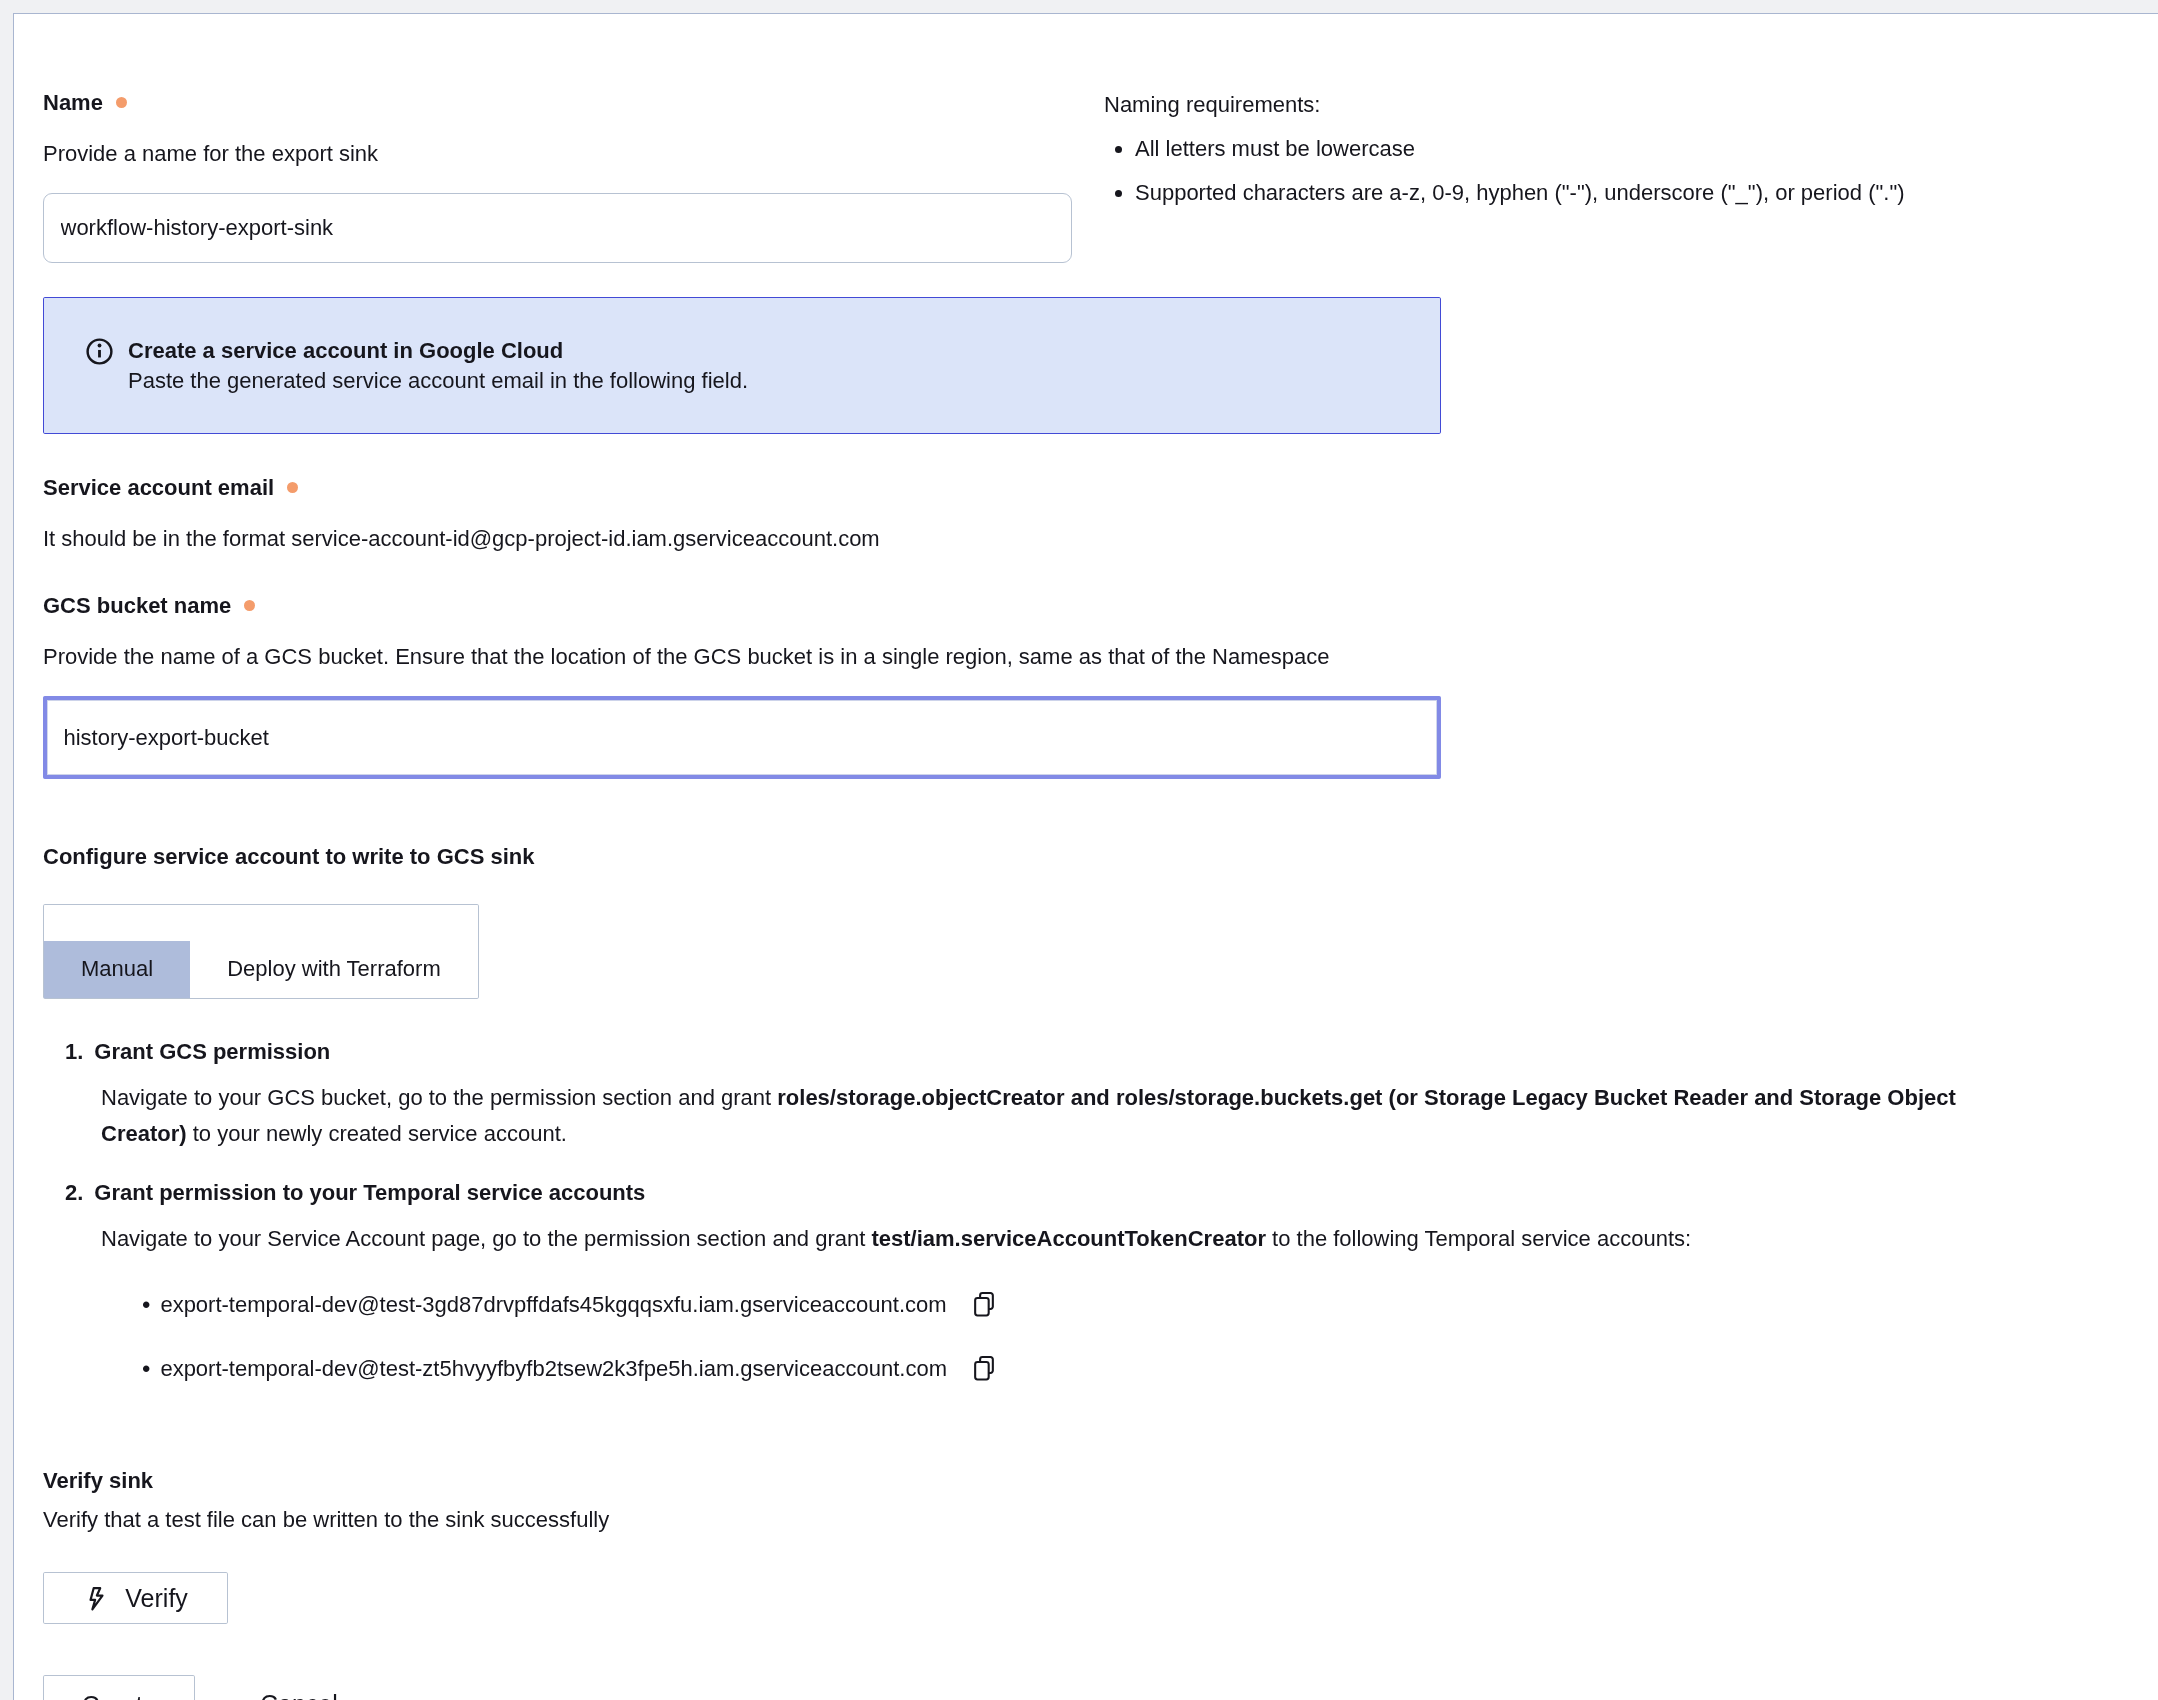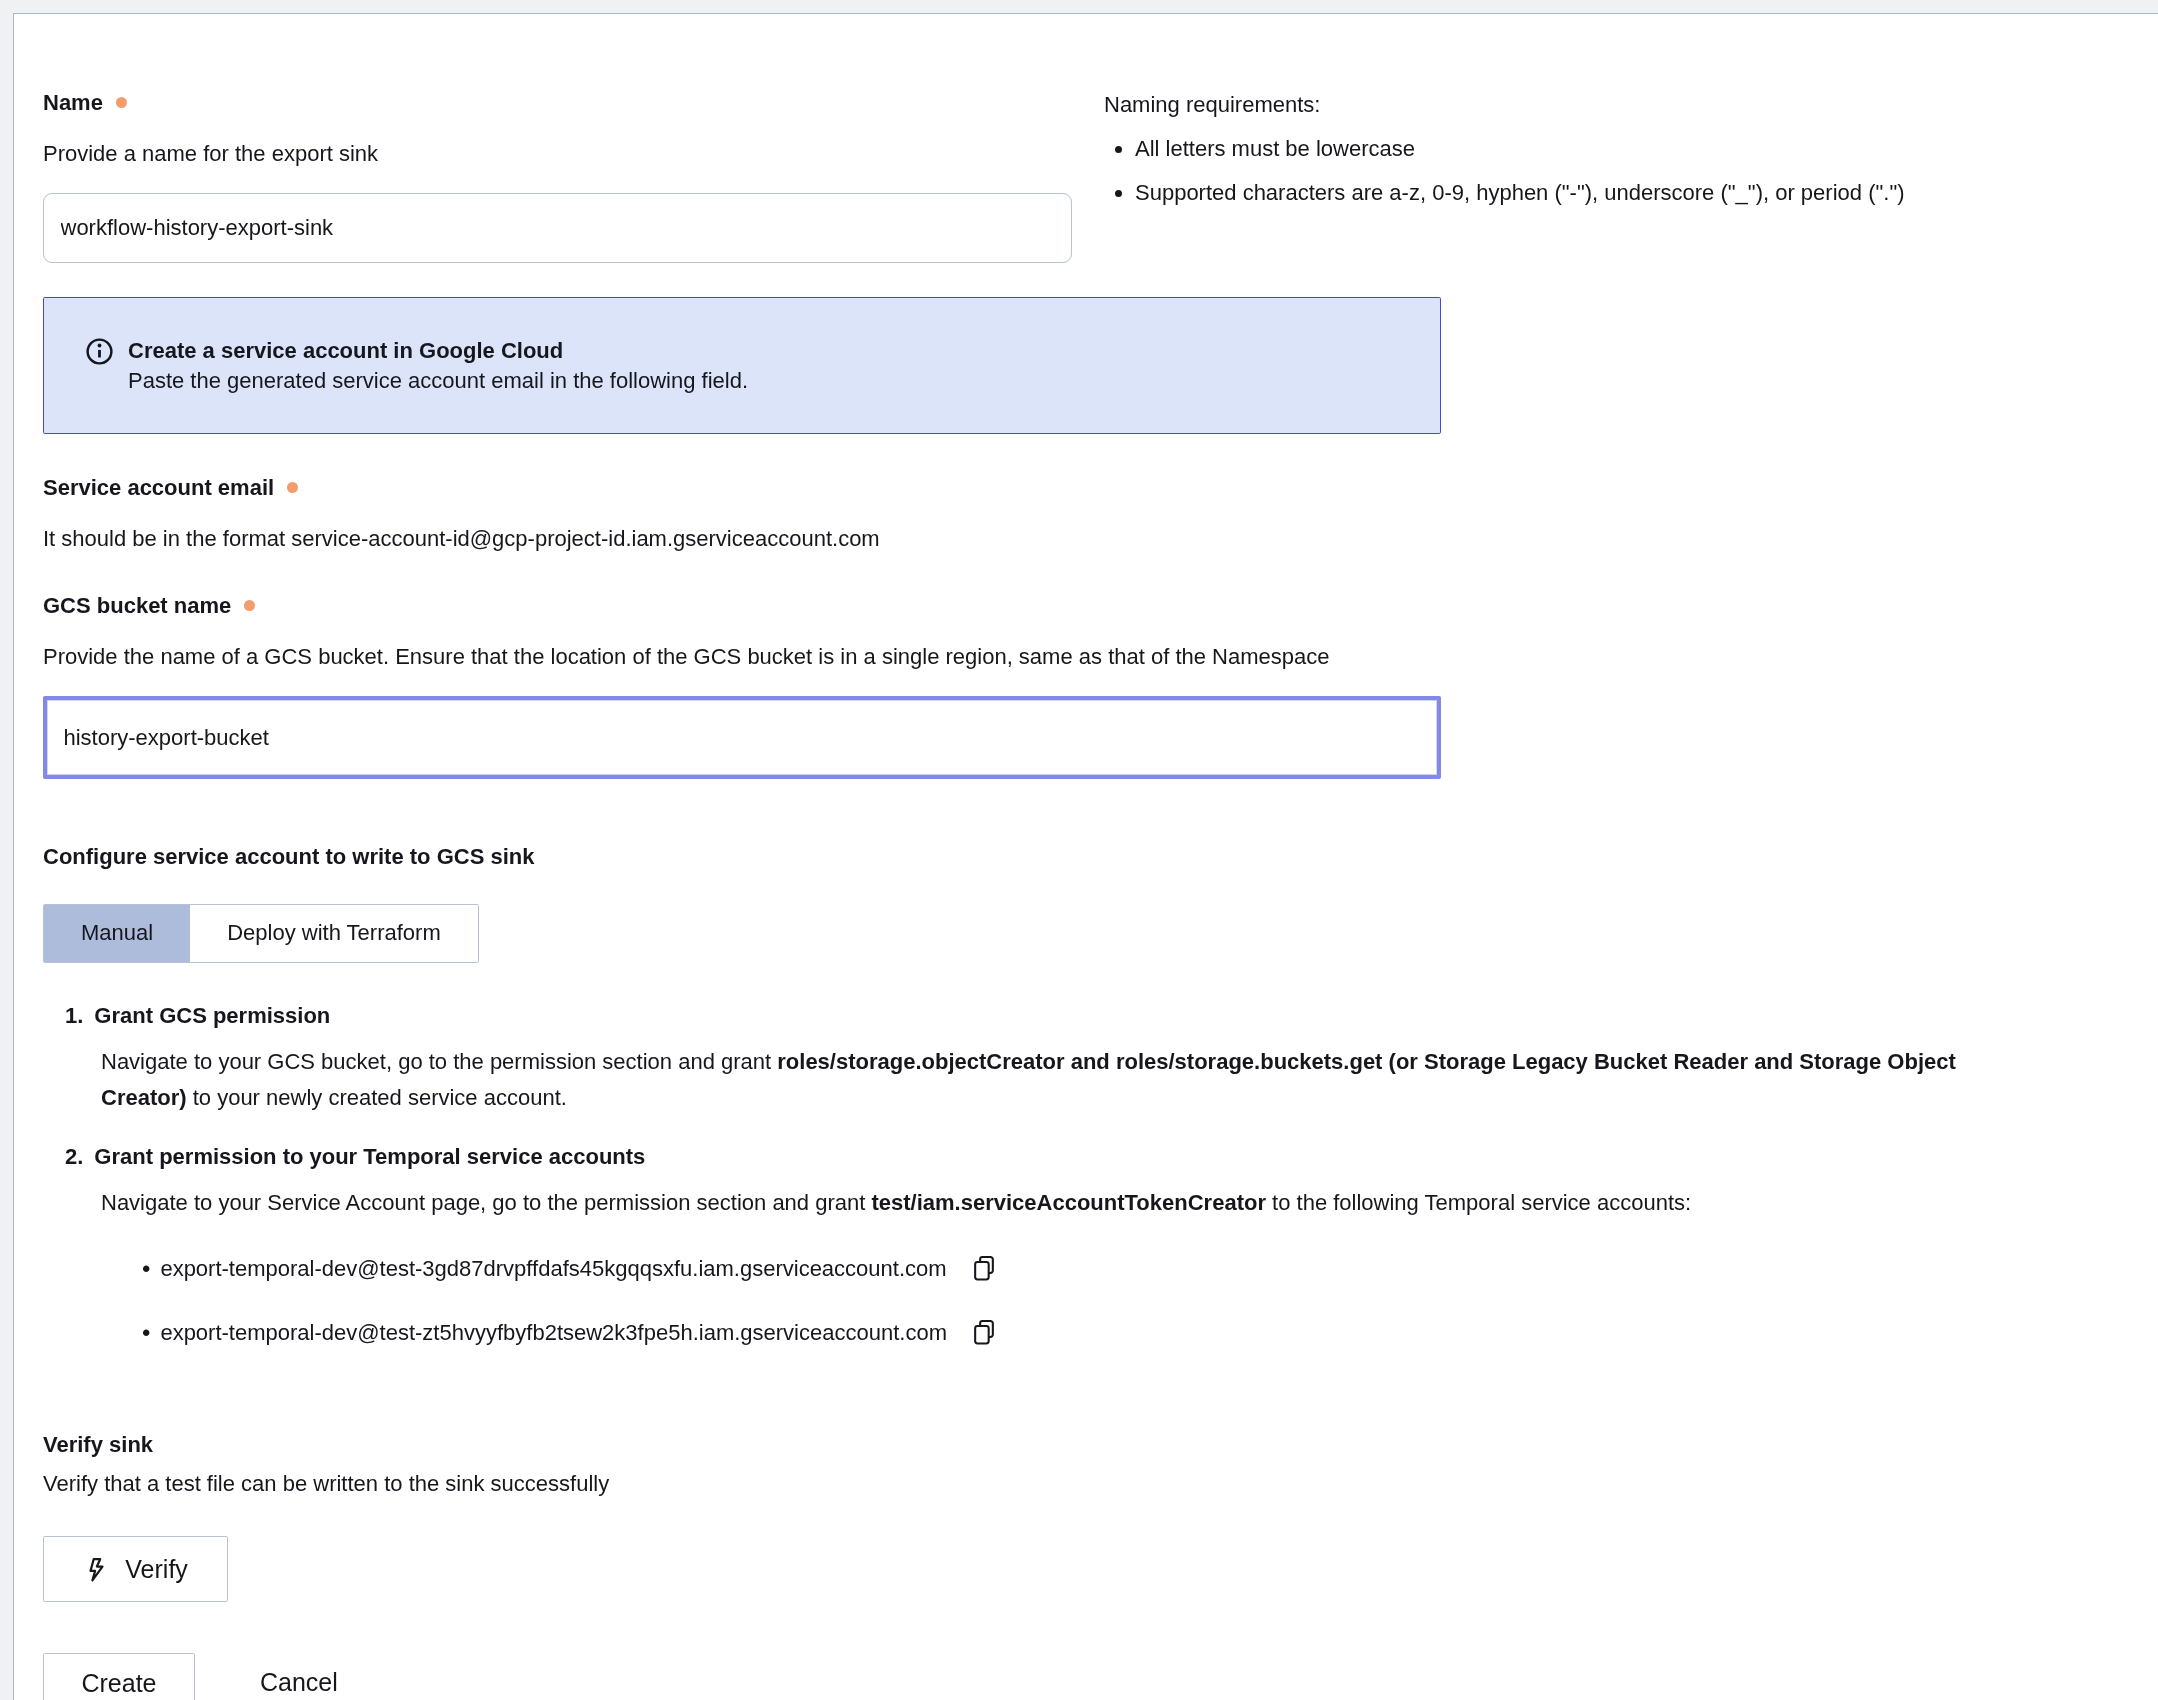--- a/index.html
+++ b/index.html
@@ -46,40 +46,40 @@
     background:#dbe4f9; border:1.8px solid #424ad6; border-radius:1.8px;
     padding:39px 27.5px 39px 40px;
     display:flex; align-items:flex-start; gap:13px;
   }
   .info-icon { flex:0 0 auto; margin-top:-0.9px; }
   .banner-title { font-weight:bold; line-height:27.5px; }
   .banner-desc { margin-top:2px; line-height:27.5px; }
   .section-gap { margin-top:39px; }
   .configure-title { margin-top:64px; font-weight:bold; line-height:27.5px; }
   .tabgroup { margin-top:33px; display:inline-flex; border:1.8px solid #b7c2d2; border-radius:1.8px; }
-  .tab { height:57px; display:flex; align-items:center; justify-content:center; padding:0 37px; cursor:default; }
+  .tab { height:57px; display:flex; align-items:center; justify-content:center; padding:0 37px; cursor:default;margin-top:36px; }
   .tab.active { background:#aebcdb; }
   .steps { margin:39px 0 0 0; padding:0 0 0 22px; list-style:none; }
   .step-heading { font-weight:bold; line-height:27.5px; display:flex; gap:11px; }
   .step-body { margin:14.7px 0 27.5px 36px; line-height:36px; max-width:1892px; }
   .step-body b { font-weight:bold; }
   .emails { margin:33px 0 0 0; padding:0; list-style:none; }
   .email-row { display:flex; align-items:center; margin-top:35px; margin-left:77px; line-height:27.5px; }
   .email-row:first-child { margin-top:29px; }
   .email-bullet { width:18.4px; flex:0 0 auto; font-size:24px; }
   .copy-btn { margin-left:24px; background:none; border:none; padding:0; cursor:pointer; display:flex; align-items:center; }
   .verify-title { margin-top:84px; font-weight:bold; line-height:27.5px; }
   .verify-desc { margin-top:11px; line-height:27.5px; }
   .btn {
     display:inline-flex; align-items:center; justify-content:center; gap:14.7px;
     background:#fff; border:1.8px solid #b7c2d2; border-radius:1.8px;
     font-family:"Liberation Sans", sans-serif; font-size:25px; color:#16161d;
     cursor:pointer;
   }
-  .verify-btn { margin-top:39px; width:185px; height:66px; }
+  .verify-btn { margin-top:39px; width:185px; height:52px; }
   .actions { margin-top:51px; display:flex; align-items:flex-start; }
   .create-btn { width:152px; height:88px; align-items:flex-start; padding-top:14.7px; }
   .cancel-btn {
     background:none; border:none; margin-left:59px; padding-top:14.7px;
     font-family:"Liberation Sans", sans-serif; font-size:25px; color:#16161d; cursor:pointer;
   }
   svg { display:block; }
 </style>
 </head>
 <body>

